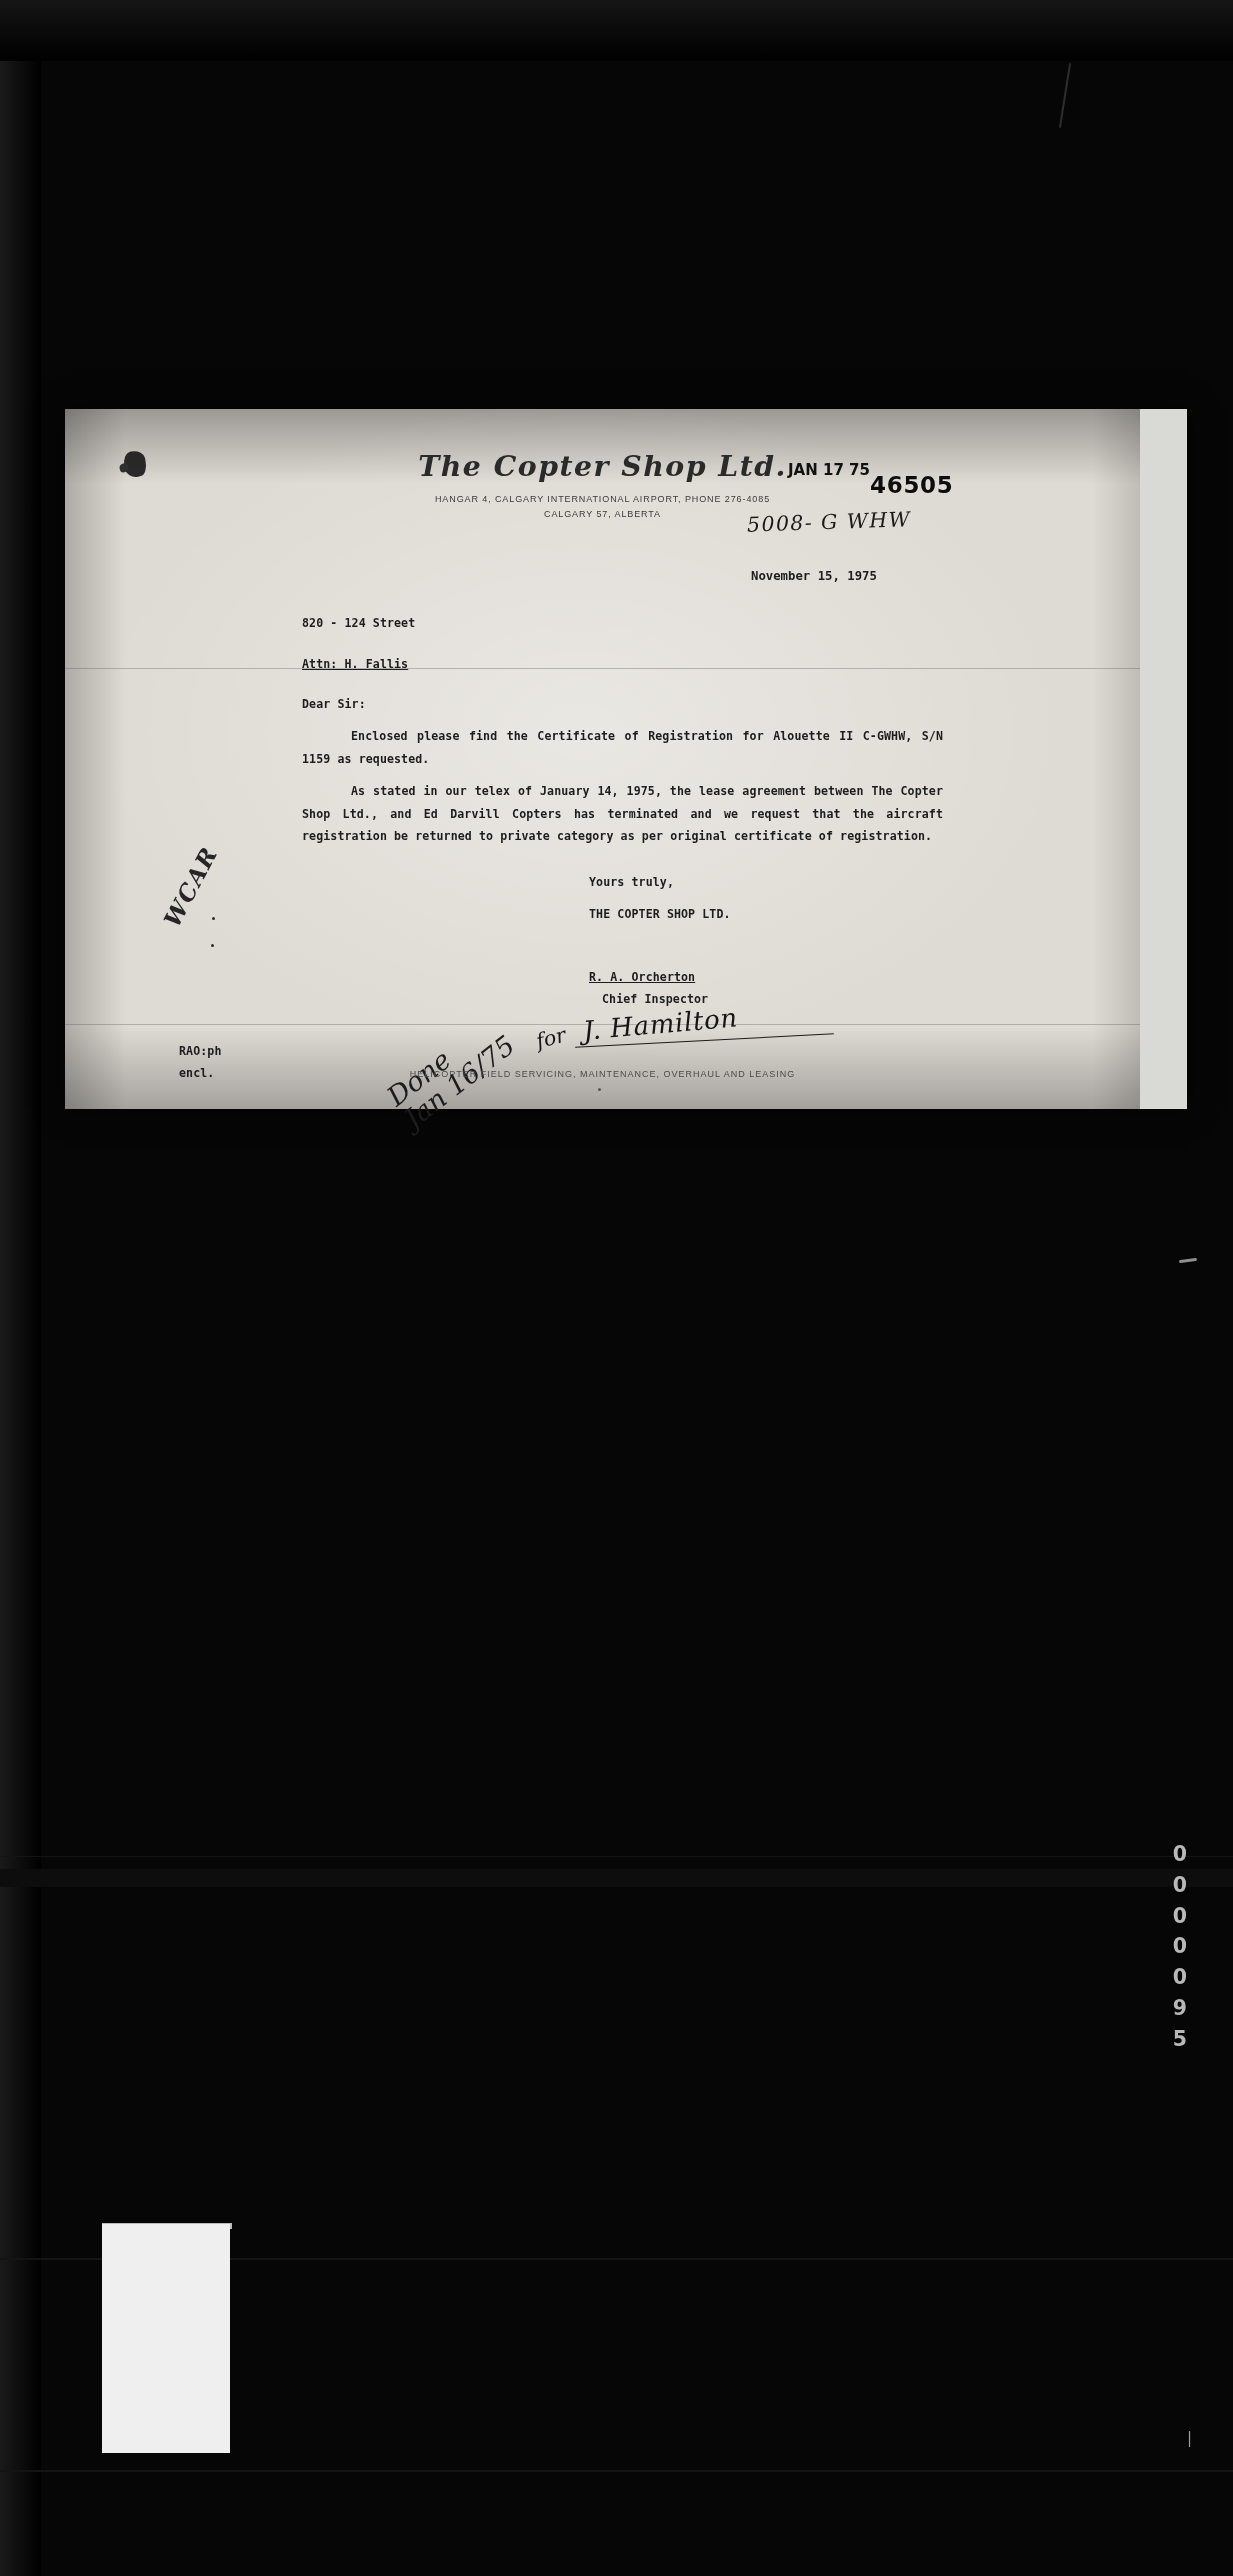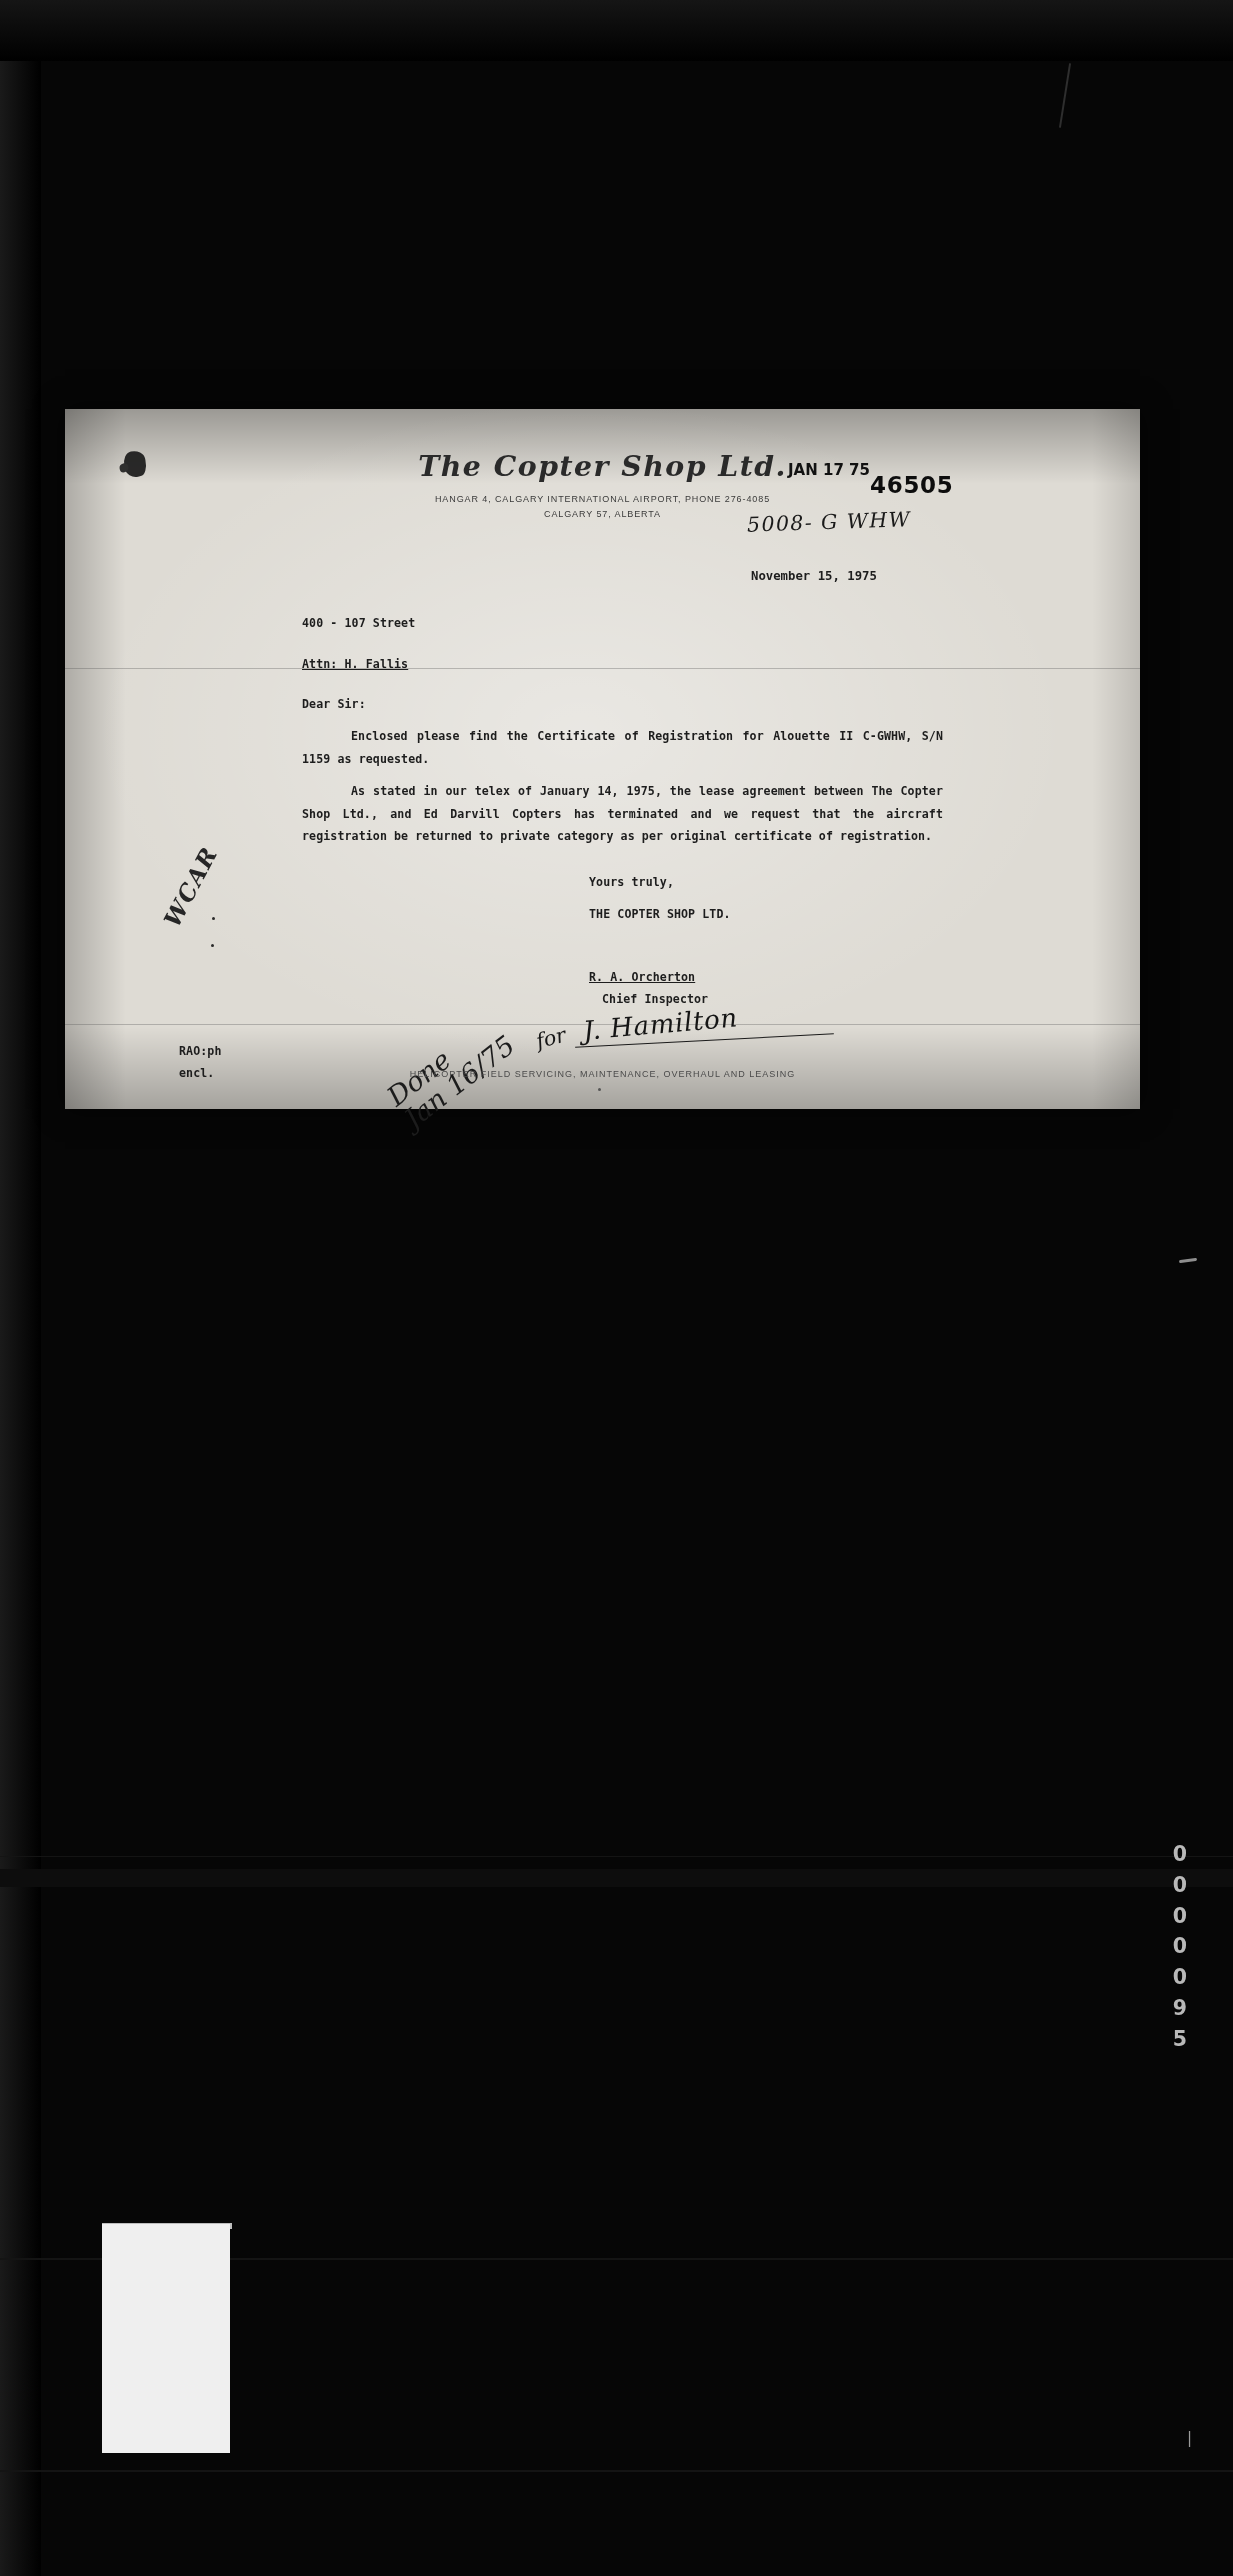--- a/index.html
+++ b/index.html
@@ -45,20 +45,21 @@
 
   
   .page {
     position: absolute;
     left: 65px;
     top: 409px;
     width: 1075px;
     height: 700px;
     background: #d9d9d6;
     box-shadow: 0 0 27px rgba(0,0,0,0.6);
+    padding-left: 47px;
   }
   .page-inner {
     position: absolute;
     left: 0; top: 0;
     width: 1075px;
     height: 700px;
     background:
       linear-gradient(to bottom, rgba(0,0,0,0.30) 0px, rgba(0,0,0,0.0) 75px),
       linear-gradient(to right, rgba(0,0,0,0.22) 0px, rgba(0,0,0,0.0) 61px),
       linear-gradient(to left, rgba(0,0,0,0.14) 0px, rgba(0,0,0,0.0) 48px),
@@ -417,21 +418,21 @@
       </div>
     </div>
 
     <div class="stamp-date">JAN 17 75</div>
     <div class="stamp-number">46505</div>
     <div class="handwrite-reg">5008- G WHW</div>
 
     <div class="date-line">November 15, 1975</div>
 
     <div class="body-block">
-      <div class="addr-line">400 - 107 Street</div>
+      <div class="addr-line">820 - 124 Street</div>
 
       <div><span class="attn">Attn: H. Fallis</span></div>
 
       <div class="salutation">Dear Sir:</div>
 
       <div class="para">Enclosed please find the Certificate of Registration for Alouette II C-GWHW, S/N 1159 as requested.</div>
       <div class="para">As stated in our telex of January 14, 1975, the lease agreement between The Copter Shop Ltd., and Ed Darvill Copters has terminated and we request that the aircraft registration be returned to private category as per original certificate of registration.</div>
 
       <div class="closing">Yours truly,</div>
       <div class="company-sign">THE COPTER SHOP LTD.</div>

